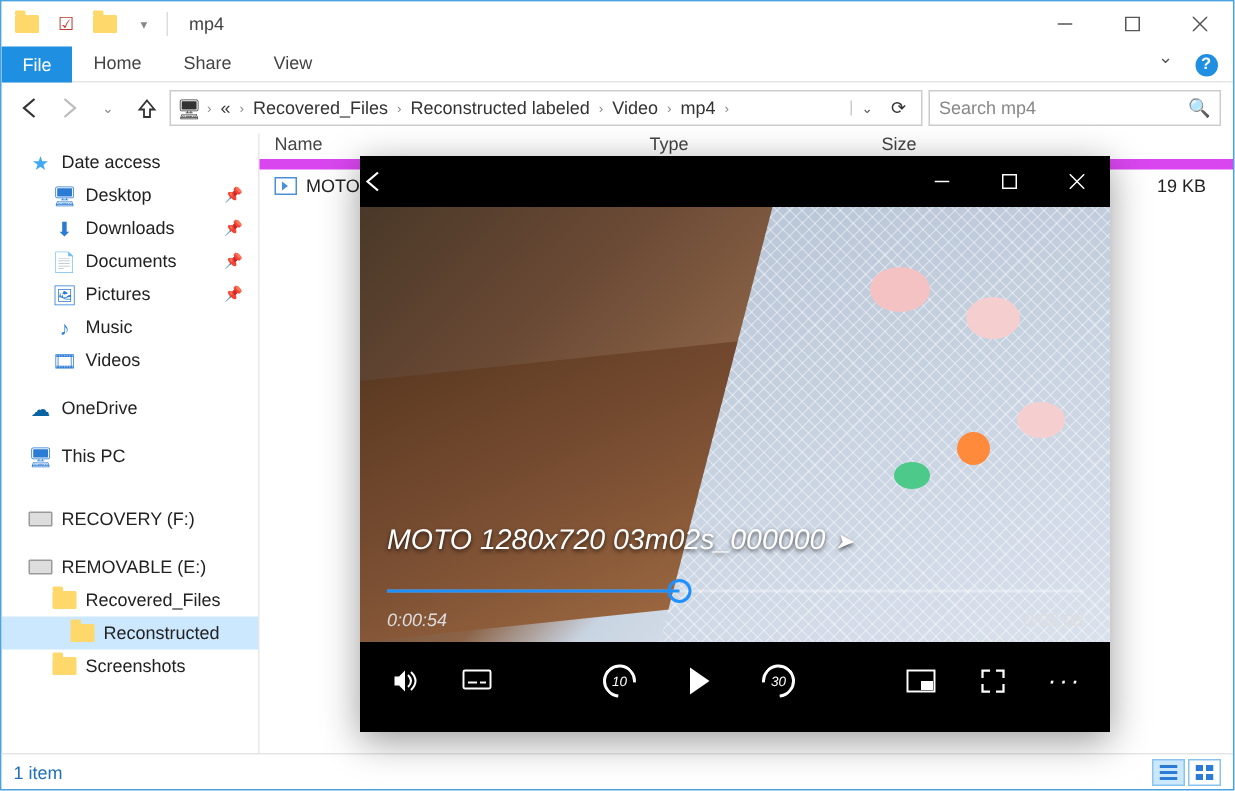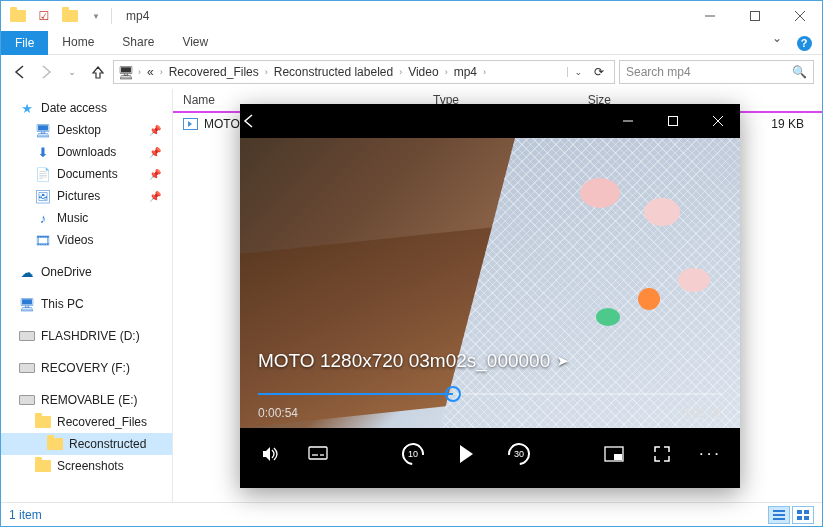--- a/index.html
+++ b/index.html
@@ -40,40 +40,40 @@
 .side-item.indent2 { padding-left:46px; }
 .side-item .pin { margin-left:auto; margin-right:10px; color:#888; font-size:10px; }
 .side-item.selected { background:#cce8ff; }
 .side-spacer { height:10px; }
 .sicon-sm { width:16px; height:16px; display:flex; align-items:center; justify-content:center; font-size:13px; }
 .folder-ic { width:16px; height:12px; background:#ffd86b; border-radius:1px; position:relative; }
 .folder-ic::before { content:""; position:absolute; top:-3px; left:0; width:7px; height:3px; background:#ffd86b; border-radius:1px 1px 0 0; }
 .drive-ic { width:16px; height:10px; background:#ddd; border:1px solid #999; border-radius:1px; }
 
 .content { flex:1; position:relative; }
-.colheaders { height:24px; border-bottom:2px solid #d946ef; display:flex; align-items:center; font-size:12px; color:#444; }
+.colheaders { height:24px; border-bottom:7px solid #d946ef; display:flex; align-items:flex-start; font-size:12px; color:#444; }
 .colheaders .col { padding-left:10px; }
 .col.name { width:250px; }
 .col.date { width:150px; }
 .col.type { width:120px; }
 .col.size { width:80px; text-align:right; padding-right:12px; }
 .filerow { height:22px; display:flex; align-items:center; font-size:12px; color:#222; }
 .filerow .fname { width:250px; padding-left:10px; display:flex; align-items:center; gap:6px; }
 .filerow .fsize { margin-left:auto; padding-right:18px; }
 .vid-ic { width:15px; height:12px; background:#fff; border:1px solid #4a90d6; position:relative; }
 .vid-ic::after { content:""; position:absolute; left:4px; top:2px; border-left:4px solid #4a90d6; border-top:3px solid transparent; border-bottom:3px solid transparent; }
 
 
 .statusbar { position:absolute; bottom:0; left:0; right:0; height:24px; border-top:1px solid #e5e5e5; display:flex; align-items:center; padding:0 8px; font-size:12px; color:#1e6fb8; background:#fff; }
 .statusbar .views { margin-left:auto; display:flex; gap:2px; }
 .viewbtn { width:22px; height:18px; border:1px solid #8bc3ef; display:flex; align-items:center; justify-content:center; }
 .viewbtn.active { background:#cce8ff; }
 
 
-.player { position:absolute; left:239px; top:103px; width:500px; height:384px; background:#000; color:#fff; box-shadow:0 6px 24px rgba(0,0,0,0.4); }
+.player { position:absolute; left:239px; top:103px; width:500px; height:384px; background:#000; color:#fff; box-shadow:0 6px 24px rgba(0,0,0,0.4);font-style:italic; }
 .player-titlebar { height:34px; display:flex; align-items:center; }
 .player-titlebar .back { width:44px; text-align:center; font-size:16px; }
 .player-titlebar .pwinctl { margin-left:auto; display:flex; }
 .player-titlebar .pwinctl div { width:45px; height:34px; display:flex; align-items:center; justify-content:center; font-size:13px; }
 .player-video { position:relative; height:290px; background:linear-gradient(135deg,#4a3828 0%,#6b4a35 25%,#8b6347 45%,#c9d4e2 55%,#dfe6ef 75%,#eef1f5 100%); overflow:hidden; }
 .player-video .floor { position:absolute; bottom:0; left:0; width:55%; height:60%; background:linear-gradient(160deg,#5c3a22,#7b4f33,#a06b42); transform:skewY(-6deg); transform-origin:top left; }
 .player-video .mesh { position:absolute; right:0; top:0; width:60%; height:100%; background:repeating-linear-gradient(45deg,rgba(255,255,255,0.35) 0 1px,transparent 1px 6px),repeating-linear-gradient(-45deg,rgba(255,255,255,0.35) 0 1px,transparent 1px 6px),linear-gradient(160deg,#b8c5d6,#d9e1ec); clip-path:polygon(25% 0,100% 0,100% 100%,0 100%); }
 .toy { position:absolute; border-radius:50%; }
 .toy.a { width:40px; height:30px; background:#f4c2c2; right:120px; top:40px; }
 .toy.b { width:36px; height:28px; background:#f5cfcf; right:60px; top:60px; }
@@ -224,26 +224,20 @@
     <div class="side-item">
       <span class="sicon-sm" style="color:#0a64a4;">☁</span>
       <span>OneDrive</span>
     </div>
     <div class="side-spacer"></div>
     <div class="side-item">
       <span class="sicon-sm" style="color:#2c7bd4;">🖥</span>
       <span>This PC</span>
     </div>
     <div class="side-spacer"></div>
-    <div class="side-item">
-      <span class="sicon-sm">
-          <span class="drive-ic"></span>
-        </span>
-      <span>FLASHDRIVE (D:)</span>
-    </div>
     <div class="side-spacer"></div>
     <div class="side-item">
       <span class="sicon-sm">
           <span class="drive-ic"></span>
         </span>
       <span>RECOVERY (F:)</span>
     </div>
     <div class="side-spacer"></div>
     <div class="side-item">
       <span class="sicon-sm">

